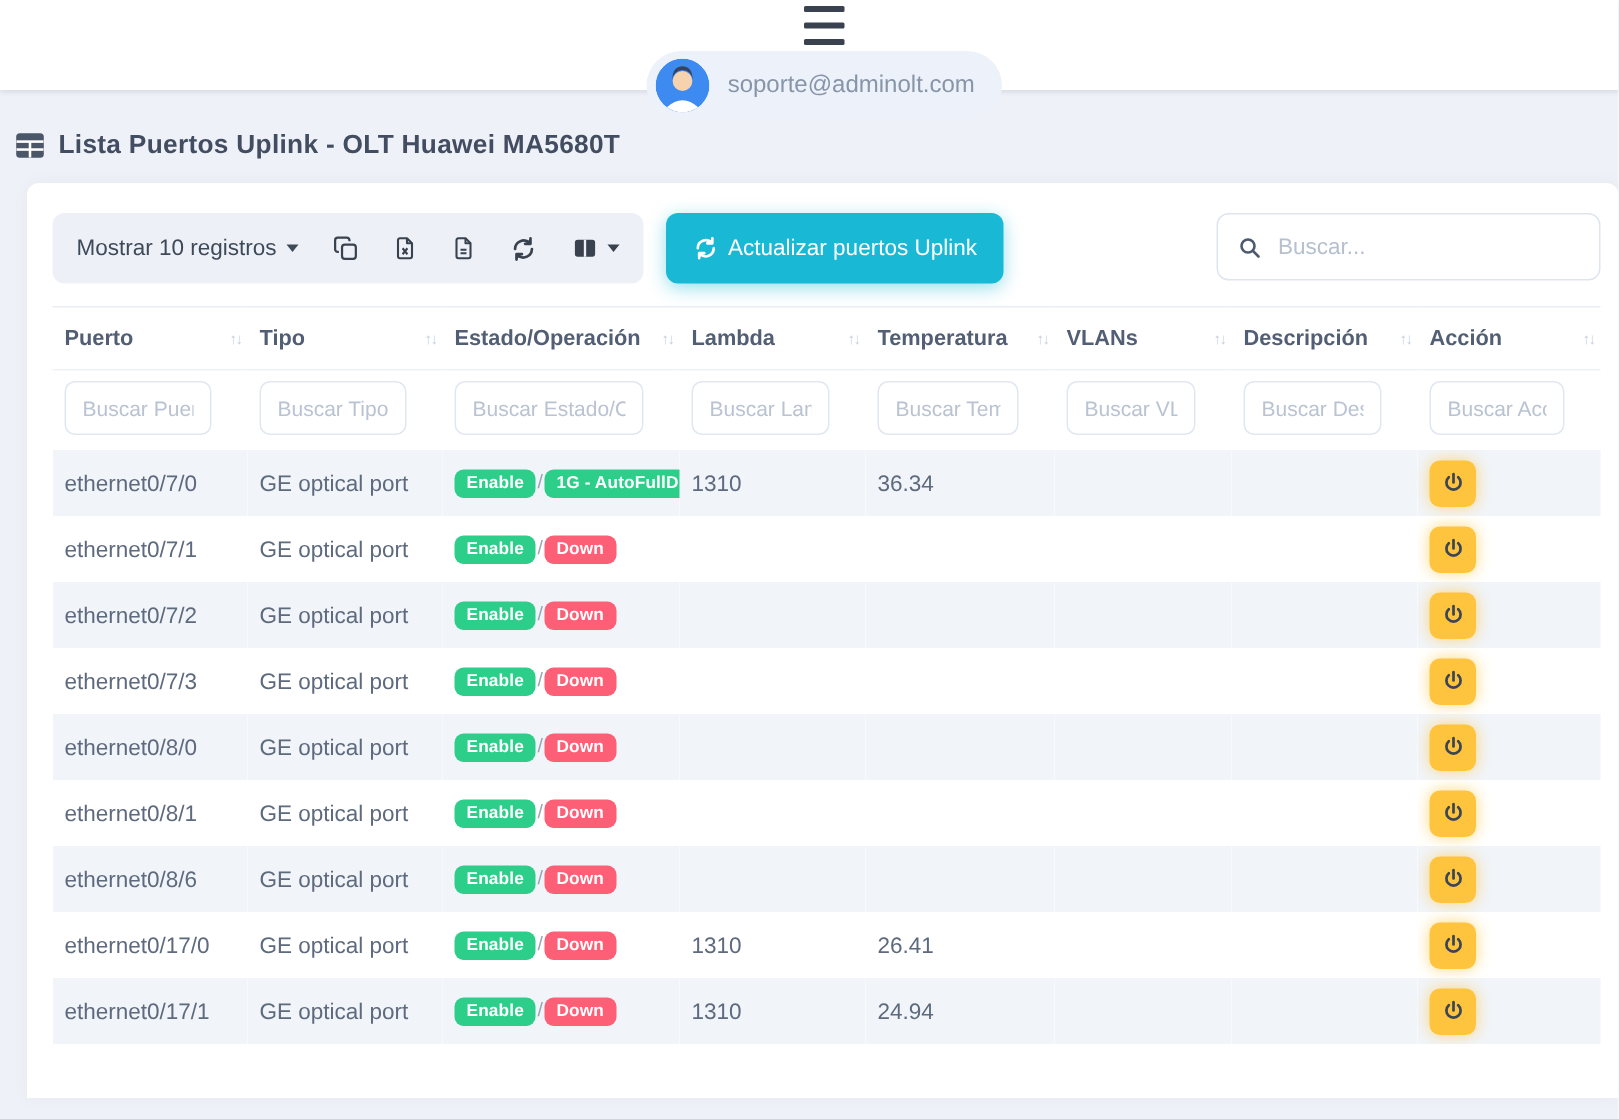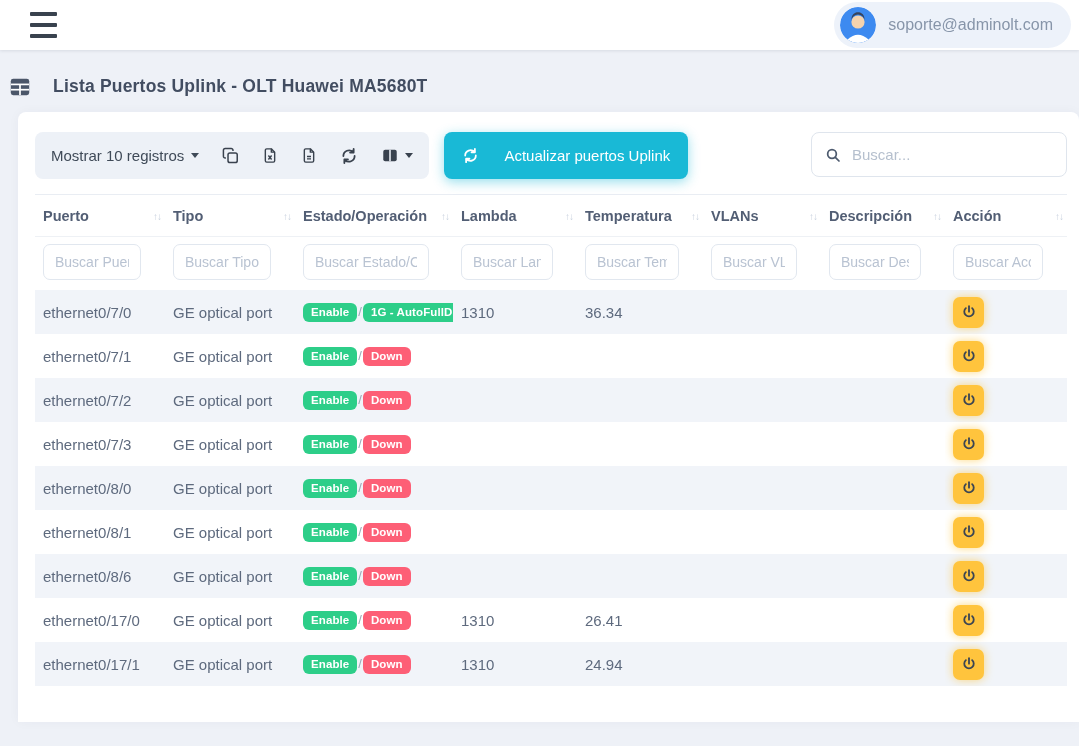--- a/index.html
+++ b/index.html
@@ -4,39 +4,39 @@
 <style>
   * { box-sizing: border-box; margin: 0; padding: 0; }
   html,body { width: 1079px; height: 746px; overflow: hidden; }
   body {
     font-family: "Liberation Sans", "DejaVu Sans", sans-serif;
     background: #eef1f7;
     color: #5d6880;
   }
   
   .navbar {
-    height: 50px; background: #fff;
+    height: 60px; background: #fff;
     display: flex; align-items: center; justify-content: space-between;
     padding: 0 8px 0 28px;
     box-shadow: 0 1px 3px rgba(50,60,80,.12);
-    position: relative; z-index: 2;
+    position: relative; z-index: 2; flex-direction: column;
   }
   .hamburger { background: none; border: none; cursor: pointer; padding: 4px 2px; }
   .hamburger .bar { display: block; width: 27px; height: 4px; background: #39424e; border-radius: 1px; }
   .hamburger .bar + .bar { margin-top: 7px; }
   .user-chip {
     display: flex; align-items: center; gap: 12px;
     background: #edf2fa; border-radius: 26px;
     padding: 5px 18px 5px 6px; height: 46px; cursor: pointer;
   }
   .avatar { width: 36px; height: 36px; border-radius: 50%; overflow: hidden; flex: 0 0 auto; }
   .user-email { color: #8795a9; font-size: 16px; }
   
   .page-title-row {
-    display: flex; align-items: center; gap: 23px;
+    display: flex; align-items: center; gap: 9px;
     margin: 26px 0 0 10px;
   }
   .page-title-row h1 { font-size: 17.5px; font-weight: 700; color: #424d61; letter-spacing: .2px; }
   
   .card {
     margin: 15px 0 0 18px;
     background: #fff; border-radius: 8px 8px 0 0;
     padding: 20px 12px 0 17px;
     min-height: 610px;
     box-shadow: 0 0 12px rgba(40,50,70,.04);
@@ -49,21 +49,21 @@
   }
   .records-dropdown {
     display: flex; align-items: center; font-size: 15px; color: #3f4a58; cursor: pointer; white-space: nowrap;
   }
   .caret {
     display: inline-block; width: 0; height: 0; margin-left: 7px;
     border-left: 4px solid transparent; border-right: 4px solid transparent;
     border-top: 5px solid currentColor;
   }
   .tool-ic { background: none; border: none; padding: 0; cursor: pointer; display: flex; align-items: center; color: #39424e; }
-  .btn { border: none; cursor: pointer; height: 47px; border-radius: 8px; display: flex; align-items: center; gap: 25px; font-size: 15px; color: #fff; font-family: inherit; }
+  .btn { border: none; cursor: pointer; height: 47px; border-radius: 8px; display: flex; align-items: center; gap: 6px; font-size: 15px; color: #fff; font-family: inherit; }
   .btn-cyan { background: #19b9d6; padding: 0 18px; margin-left: 15px; box-shadow: 0 3px 12px rgba(25,185,214,.45); }
   .btn-dark { background: #353c45; padding: 0 17px; margin-left: 10px; box-shadow: 0 3px 10px rgba(40,47,56,.35); }
   .search-box {
     margin-left: auto; width: 256px; height: 45px; background: #fff;
     border: 1px solid #dfe5ed; border-radius: 8px;
     display: flex; align-items: center; gap: 11px; padding: 0 13px;
   }
   .search-box input { border: none; outline: none; flex: 1; font-size: 15px; color: #5d6880; font-family: inherit; background: transparent; }
   .search-box input::placeholder { color: #b6c0ce; }
   

